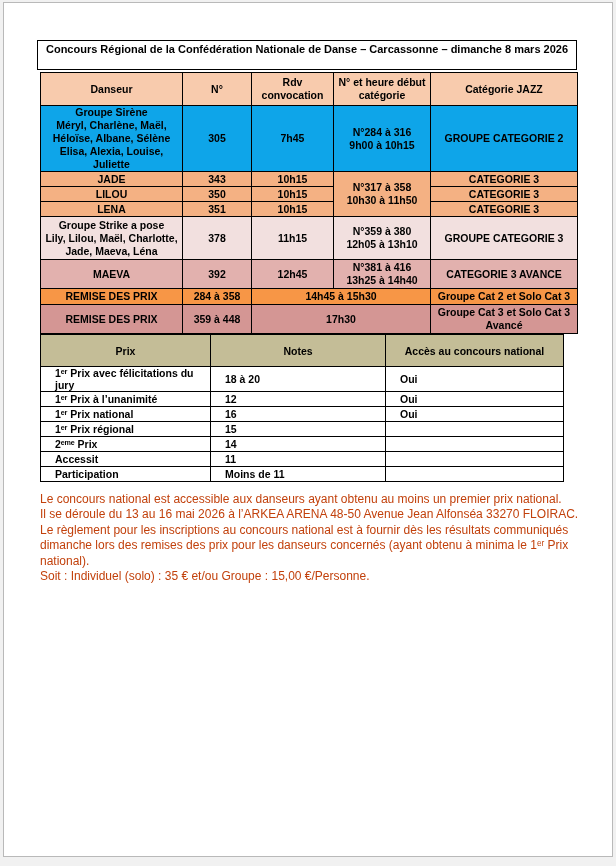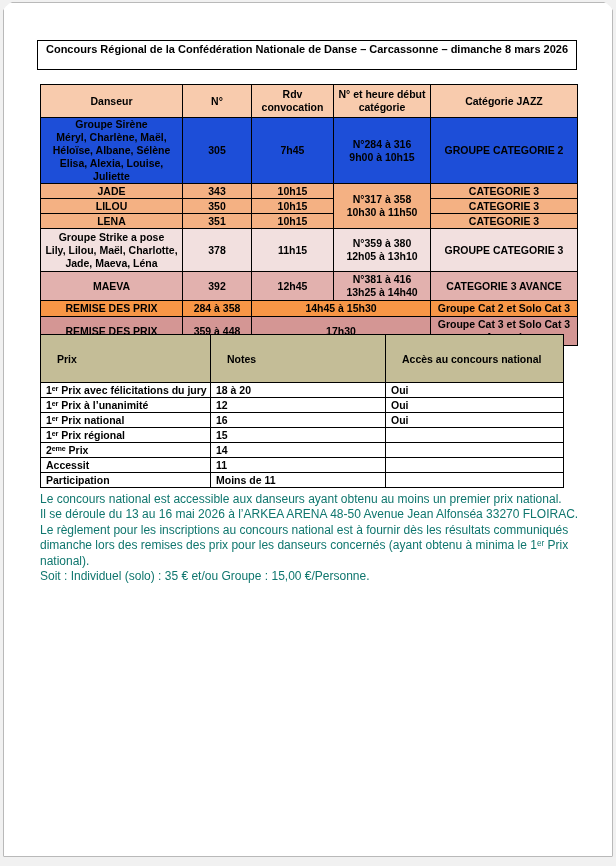--- a/index.html
+++ b/index.html
@@ -2,62 +2,62 @@
 <html><head>
 <meta charset="utf-8">
 <style>
   html,body { margin:0; padding:0; }
   body {
     width:616px; height:866px;
     background:#f1f1f1;
     font-family:"Liberation Sans","DejaVu Sans",sans-serif;
     color:#000;
   }
-  .screen { position:relative; width:616px; height:866px; overflow:hidden;border-radius:21px; }
+  .screen { position:relative; width:616px; height:866px; overflow:hidden; }
   .page-bg {
     position:absolute; left:3px; top:2px; width:608px; height:853px;
     background:#ffffff; border:1px solid #b9b9b9;
   }
   .title-box {
     position:absolute; left:37px; top:40px; width:538px; height:26px;
     border:1px solid #000; background:#fff;
     text-align:center; font-weight:bold; font-size:11px; line-height:13.5px;
     padding-top:2px;
   }
   table { border-collapse:collapse; position:absolute; table-layout:fixed; }
-  .schedule { left:40px; top:84px; width:537px; font-size:10.5px; font-weight:bold; }
+  .schedule { left:40px; top:72px; width:537px; font-size:10.5px; font-weight:bold; }
   .schedule th, .schedule td {
     border:1px solid #000; text-align:center; vertical-align:middle;
     padding:0 2px; line-height:13px; overflow:hidden;
   }
   .schedule th { font-weight:bold; }
   .row-head  th { background:#F8CBAD; height:32px; }
-  .row-peach  td { background:#1d4ed8;margin-left:46px; }
+  .row-peach  td { background:#0ea5e9;margin-left:46px; }
   .row-orange td { background:#F4B183; }
   .row-ltpink td { background:#F2E0DF; }
   .row-pink   td { background:#E2B1AE; }
   .row-remise1 td { background:#F79646; }
   .row-remise2 td { background:#D49694; }
   .h-sirene td { height:55px; }
   .h-solo td   { height:14px; }
   .h-strike td { height:42px; }
   .h-maeva td  { height:28px; }
   .h-rem1 td   { height:15px; }
   .h-rem2 td   { height:28px; }
 
   .prizes { left:40px; top:334px; width:523px; font-size:10.5px; font-weight:bold; }
   .prizes th, .prizes td {
     border:1px solid #000; vertical-align:middle;
-    padding:0 0 0 5px; line-height:12px; height:14px; text-align:left; overflow:hidden;
-  }
-  .prizes th { background:#C4BD97; height:15px; padding:16px; }
+    padding:0 0 0 14px; line-height:12px; height:14px; text-align:left; overflow:hidden;
+  }
+  .prizes th { background:#C4BD97; text-align:center; height:15px; padding:8px; }
 
   .notes {
     position:absolute; left:40px; top:492px; width:548px;
-    font-size:12px; line-height:15.4px; color:#0f766e;
+    font-size:12px; line-height:15.4px; color:#c2410c;
   }
 </style>
 </head>
 <body>
 
 <div class="screen">
   <div class="page-bg"></div>
 
   <div class="title-box">
     <div>Concours Régional de la Confédération Nationale de Danse – Carcassonne – dimanche 8 mars 2026</div>

